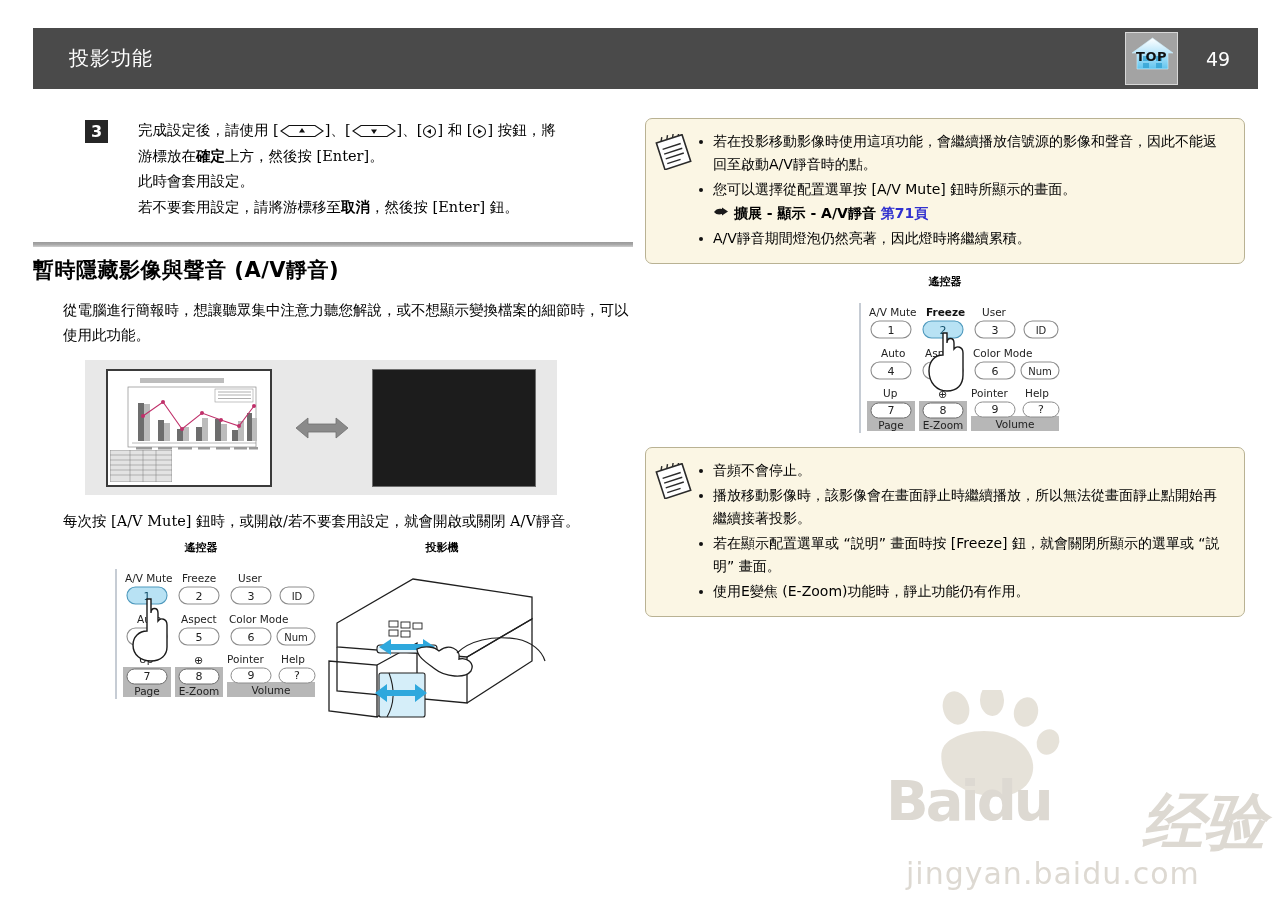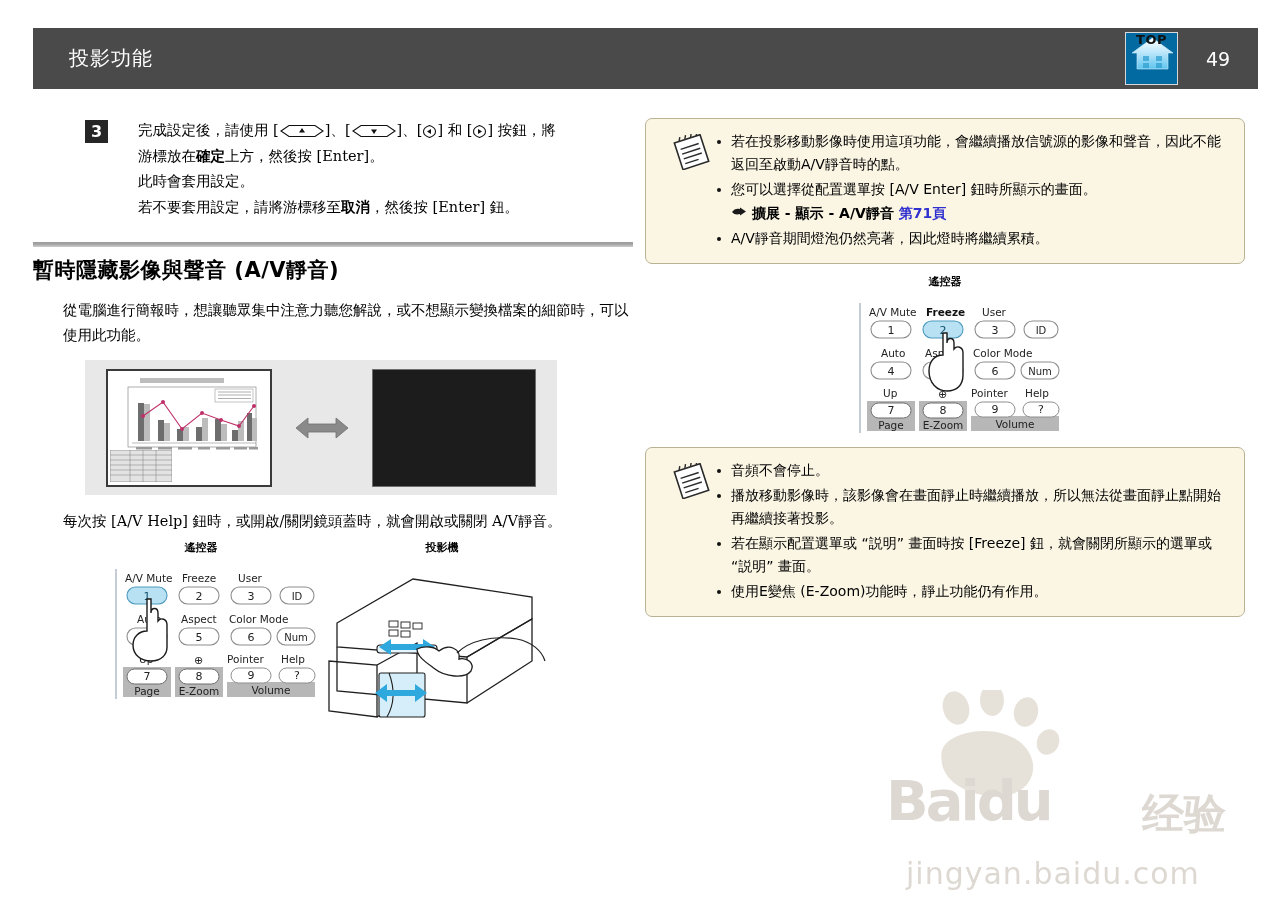--- a/index.html
+++ b/index.html
@@ -37,27 +37,27 @@
     font-weight: 400;
   }
   .header-right {
     display: flex;
     align-items: center;
     height: 100%;
   }
   .top-button {
     width: 53px;
     height: 53px;
-    background: #0369a1;
+    background: #a3a3a3;
     margin-right: 0px;
     position: relative;
     display: flex;
     flex-direction: column;
     align-items: center;
-    justify-content: flex-start;
+    justify-content: center;
     box-sizing: border-box;
     border: 1px solid #d8d8d8;
   }
   .top-house {
     position: absolute;
     top: 3px;
     left: 4px;
     width: 45px;
     height: 35px;
   }
@@ -227,21 +227,21 @@
     width: 230px;
     height: 190px;
     position: relative;
   }
 
   
   .note {
     border: 1px solid #b9b293;
     border-radius: 7px;
     background: #fbf6e4;
-    padding: 11px 14px 11px 26px;
+    padding: 11px 14px 11px 8px;
     display: flex;
     position: relative;
   }
   .note-icon {
     width: 44px;
     flex: none;
     padding-top: 4px;
   }
   .note-list {
     margin: 0;
@@ -435,21 +435,21 @@
         </svg>
       </div>
 
       <svg class="dbl-arrow" viewBox="0 0 56 26">
         <path d="M2 13 L14 3 L14 9 L42 9 L42 3 L54 13 L42 23 L42 17 L14 17 L14 23 Z" fill="#8a8a8a" stroke="#6f6f6f" stroke-width="0.8"></path>
       </svg>
 
       <div class="screen-black"></div>
     </div>
 
-    <p class="section-body">每次按 [A/V Help] 鈕時，或開啟/關閉鏡頭蓋時，就會開啟或關閉 A/V靜音。</p>
+    <p class="section-body">每次按 [A/V Mute] 鈕時，或開啟/若不要套用設定，就會開啟或關閉 A/V靜音。</p>
   </div>
 
   <div class="devices-row">
     <div class="device" style="width:232px;">
       <div class="device-caption">遙控器</div>
       <div class="remote">
         <svg width="204" height="130" viewBox="0 0 204 130">
           <rect x="0" y="0" width="204" height="130" fill="#ffffff"></rect>
 
           <text x="8" y="13" font-size="10.5" fill="#222" font-family="DejaVu Sans, sans-serif">A/V Mute</text>
@@ -558,21 +558,21 @@
               <path d="M17 4 L19 0"></path>
             <path d="M23 4 L25 0"></path>
               <path d="M29 4 L31 0"></path>
           </g>
         </g>
       </svg>
     </div>
     <ul class="note-list">
       <li>若在投影移動影像時使用這項功能，會繼續播放信號源的影像和聲音，因此不能返回至啟動A/V靜音時的點。</li>
       <li>
-        <span>您可以選擇從配置選單按 [A/V Enter] 鈕時所顯示的畫面。</span>
+        <span>您可以選擇從配置選單按 [A/V Mute] 鈕時所顯示的畫面。</span>
         <div class="ref">
           <svg class="hand" width="16" height="11" viewBox="0 0 16 11">
             <path d="M1 6 C3 3, 6 2, 9 3 L9 1.5 L15 5.5 L9 9.5 L9 8 C6 9, 3 8.5, 1 6 Z" fill="#1a1a1a"></path>
           </svg>
           <span>擴展 - 顯示 - A/V靜音</span>
           <span class="pg">第71頁</span>
         </div>
       </li>
       <li>A/V靜音期間燈泡仍然亮著，因此燈時將繼續累積。</li>
     </ul>
@@ -662,15 +662,15 @@
   <svg width="400" height="190" viewBox="0 0 400 190">
     <g fill="#b5a88f">
       <ellipse cx="76" cy="18" rx="13" ry="17" transform="rotate(-16 76 18)"></ellipse>
       <ellipse cx="112" cy="10" rx="12" ry="16" transform="rotate(-2 112 10)"></ellipse>
       <ellipse cx="146" cy="22" rx="12" ry="15" transform="rotate(14 146 22)"></ellipse>
       <ellipse cx="168" cy="52" rx="11" ry="13" transform="rotate(26 168 52)"></ellipse>
       <path d="M70 50 C92 36, 130 38, 146 58 C162 78, 150 104, 122 106 C92 108, 66 94, 62 74 C60 62, 62 56, 70 50 Z"></path>
     </g>
   </svg>
   <div class="wm-text" style="left:6px; top:78px; font-size:56px; font-weight:bold; letter-spacing:-3px;">Baidu</div>
-  <div class="wm-text" style="left:262px; top:96px; font-size:42px; font-weight:bold;">经验</div>
+  <div class="wm-text" style="left:262px; top:90px; font-size:62px; font-weight:bold;font-style:italic;">经验</div>
   <div class="wm-text" style="left:26px; top:166px; font-size:30px; letter-spacing:1px;">jingyan.baidu.com</div>
 </div>
 
 </body></html>

